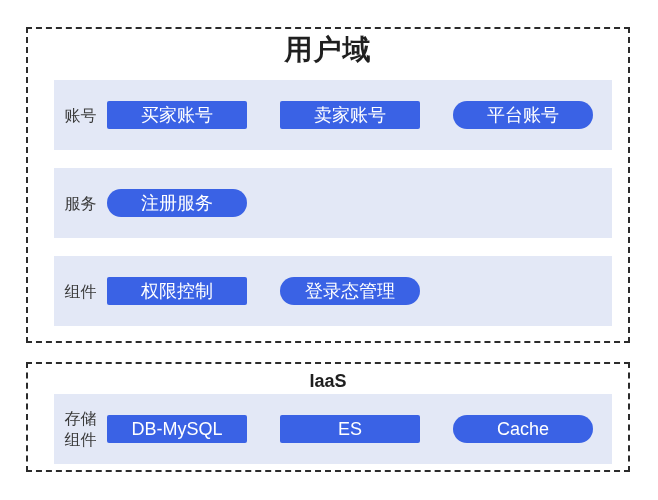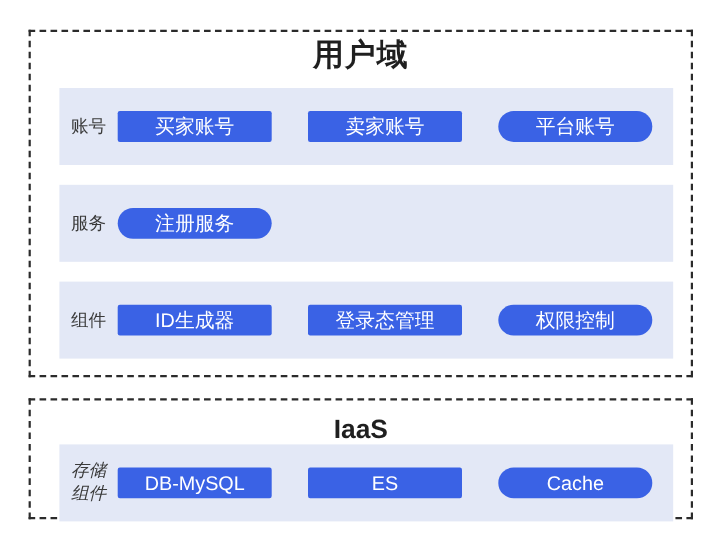--- a/index.html
+++ b/index.html
@@ -14,35 +14,35 @@
     border:2px dashed var(--border-dark,#2B2B2B);
     background:transparent;box-sizing:content-box;
   }
   .box-user{top:27px;height:312px;}
   .box-iaas{top:362px;height:106px;}
   .domain-title{
     text-align:center;font-weight:700;color:var(--title-text,#1F1F1F);
     letter-spacing:1px;
   }
   .box-user .domain-title{margin-top:9px;font-size:28px;line-height:24px;}
-  .box-iaas .domain-title{margin-top:16px;font-size:24px;line-height:22px;letter-spacing:0;}
+  .box-iaas .domain-title{margin-top:6px;font-size:18px;line-height:22px;letter-spacing:0;}
   .row{
     margin-left:26px;width:558px;height:70px;
     background:var(--row-bg,#E3E8F6);
     display:flex;align-items:center;box-sizing:border-box;
   }
   .box-user .row{margin-top:18px;align-items:center;}
   .box-user .row:first-of-type{margin-top:14px;}
   .box-iaas .row{margin-top:2px;}
   .row-label{
     width:53px;flex:0 0 53px;text-align:center;
     font-size:16px;line-height:21px;color:var(--label-text,#3A3A3A);
   }
   .row-label.two-line{display:flex;justify-content:center;}
-  .row-label.two-line span{display:inline-block;width:34px;word-break:break-all;font-style:italic;}
+  .row-label.two-line span{display:inline-block;width:34px;word-break:break-all;}
   .node{
     width:140px;height:28px;flex:0 0 140px;margin-right:33px;
     background:var(--node-blue,#3A62E5);color:var(--node-text,#FFFFFF);
     display:flex;align-items:center;justify-content:center;
     font-size:18px;border-radius:2px;white-space:nowrap;
   }
   .node:last-child{margin-right:0;border-radius:17px;}
 </style>
 </head>
 <body>
@@ -59,23 +59,22 @@
       <div class="node">平台账号</div>
     </div>
 
     <div class="row">
       <div class="row-label">服务</div>
       <div class="node">注册服务</div>
     </div>
 
     <div class="row">
       <div class="row-label">组件</div>
-      <div class="node">ID生成器</div>
+      <div class="node">权限控制</div>
       <div class="node">登录态管理</div>
-      <div class="node">权限控制</div>
     </div>
   </div>
 
   <div class="domain-box box-iaas">
     <div class="domain-title">IaaS</div>
 
     <div class="row">
       <div class="row-label two-line">
         <span>存储组件</span>
       </div>

